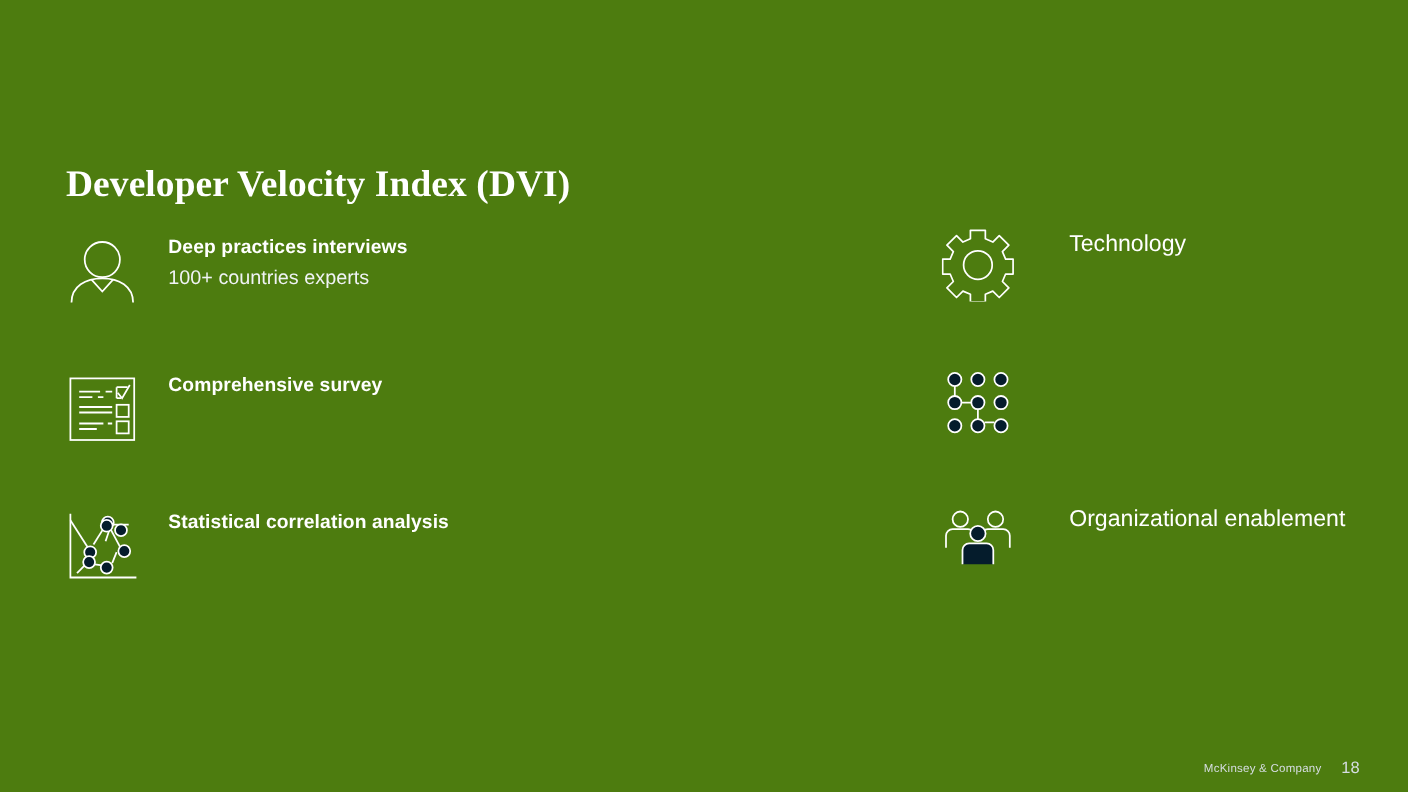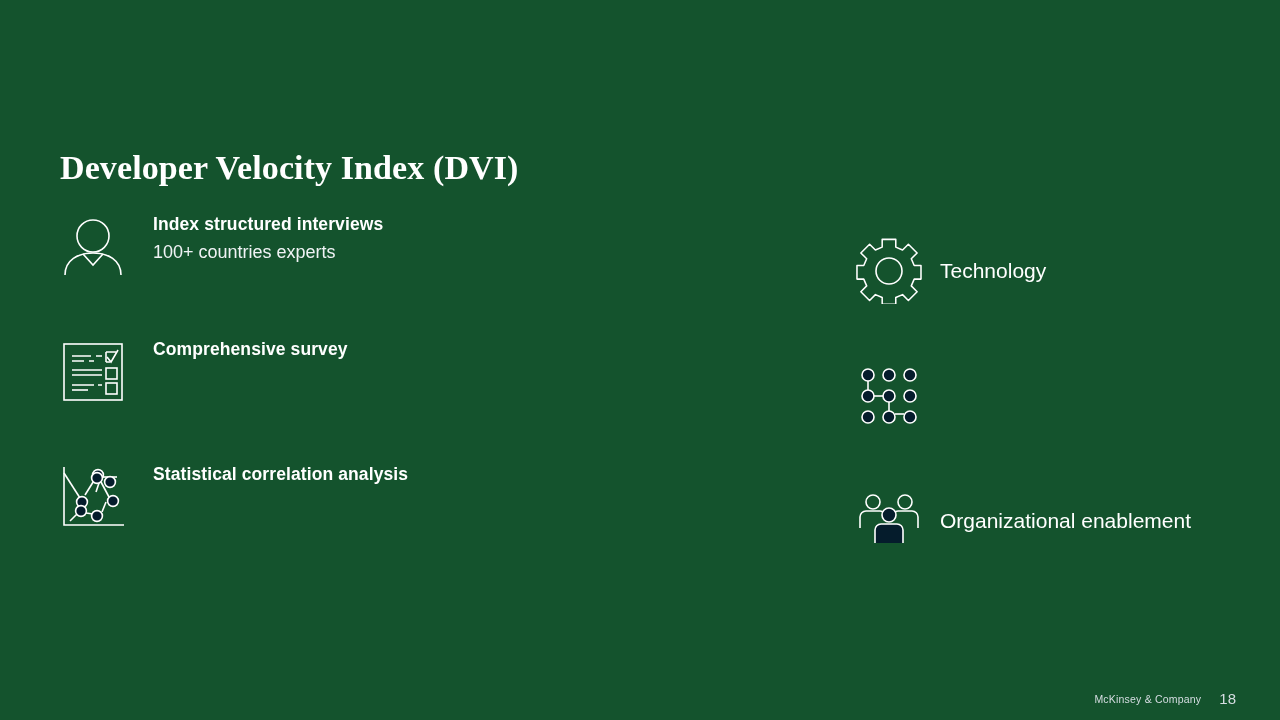--- a/index.html
+++ b/index.html
@@ -12,21 +12,21 @@
     background: #051c2c;
     font-family: "Liberation Sans", sans-serif;
     overflow: hidden;
     position: relative;
     -webkit-font-smoothing: antialiased;
   }
 
   .slide {
     position: absolute;
     inset: 0;
-    background: #14532d;
+    background: #4d7c0f;
   }
 
   .slide-title {
     position: absolute;
     left: 60px;
     top: 146px;
     font-family: "Liberation Serif", serif;
     font-weight: bold;
     font-size: 34px;
     line-height: 44px;
@@ -79,22 +79,22 @@
   
   .right-col {
     position: absolute;
     left: 856px;
     top: 208px;
     width: 400px;
   }
   .dim-row {
     position: relative;
     display: flex;
-    align-items: center;
     height: 125px;
+    gap: 32px;
   }
   .dim-icon {
     width: 66px;
     height: 66px;
     flex: 0 0 66px;
   }
   .dim-icon svg { display: block; }
   .dim-label {
     margin-left: 18px;
     font-size: 21px;
@@ -133,21 +133,21 @@
 
     <div class="method-row">
       <div class="method-icon">
         <svg width="66" height="66" viewBox="0 0 66 66" fill="none" stroke="#ffffff" stroke-width="1.6">
           <circle cx="33" cy="22" r="16"></circle>
           <path d="M5 61 C5 46 18 39 33 39 C48 39 61 46 61 61"></path>
           <path d="M23 40 L33 51 L43 40"></path>
         </svg>
       </div>
       <div class="method-text">
-        <div class="method-heading">Index structured interviews</div>
+        <div class="method-heading">Deep practices interviews</div>
         <div class="method-desc">100+ countries experts</div>
       </div>
     </div>
 
     <div class="method-row">
       <div class="method-icon">
         <svg width="66" height="66" viewBox="0 0 66 66" fill="none" stroke="#ffffff" stroke-width="1.6">
           <rect x="4" y="5" width="58" height="56"></rect>
           <path d="M12 17 H31 M36 17 H42"></path>
           <path d="M12 22 H24 M29 22 H34"></path>

